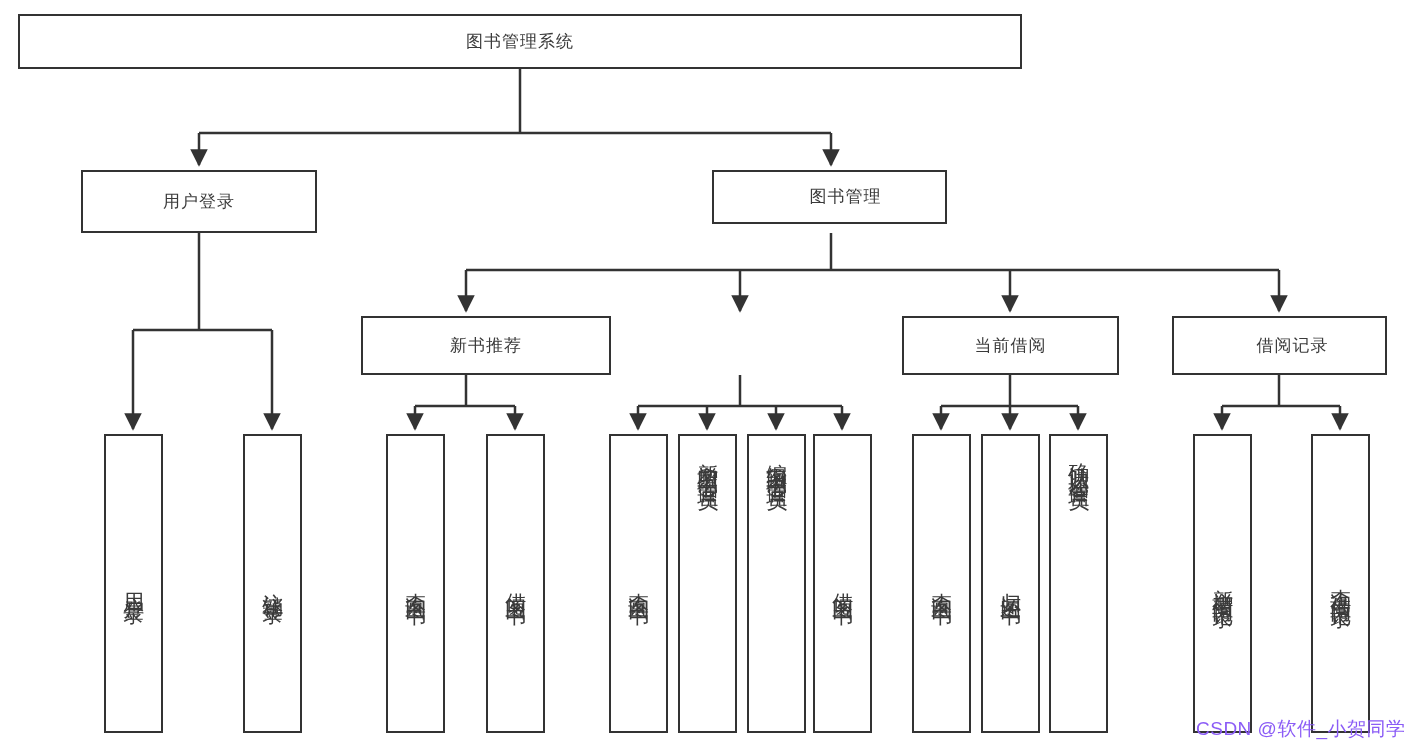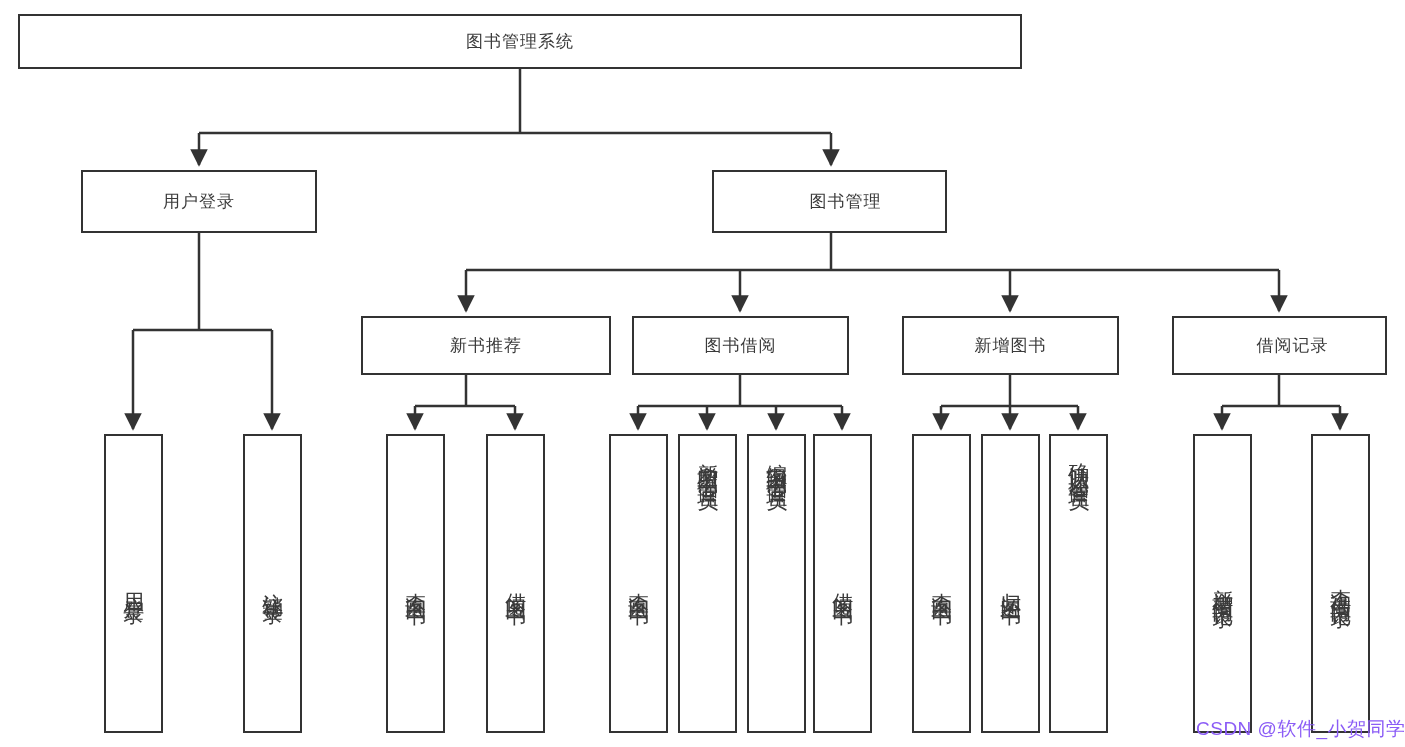--- a/index.html
+++ b/index.html
@@ -121,32 +121,29 @@
     </g>
   </svg>
 
   <div class="node" style="left:18px; top:14px; width:1004px; height:55px;">
     <span class="lbl">图书管理系统</span>
   </div>
 
   <div class="node" style="left:81px; top:170px; width:236px; height:63px;">
     <span class="lbl">用户登录</span>
   </div>
-  <div class="node" style="left:712px; top:170px; width:235px; height:63px;padding-left:32px;">
+  <div class="node" style="left:712px; top:170px; width:235px; height:54px;padding-left:32px;">
     <span class="lbl">图书管理</span>
   </div>
 
   <div class="node" style="left:361px; top:316px; width:250px; height:59px;">
     <span class="lbl">新书推荐</span>
   </div>
-  <div class="node" style="left:632px; top:316px; width:217px; height:59px;">
-    <span class="lbl">图书借阅</span>
-  </div>
   <div class="node" style="left:902px; top:316px; width:217px; height:59px;">
-    <span class="lbl">新增图书</span>
+    <span class="lbl">当前借阅</span>
   </div>
   <div class="node" style="left:1172px; top:316px; width:215px; height:59px;padding-left:26px;">
     <span class="lbl">借阅记录</span>
   </div>
 
   <div class="node vert midpos" style="left:104px; top:434px; width:59px; height:299px;">
     <span class="lbl">用户登录</span>
   </div>
   <div class="node vert midpos" style="left:243px; top:434px; width:59px; height:299px;">
     <span class="lbl">注销登录</span>

